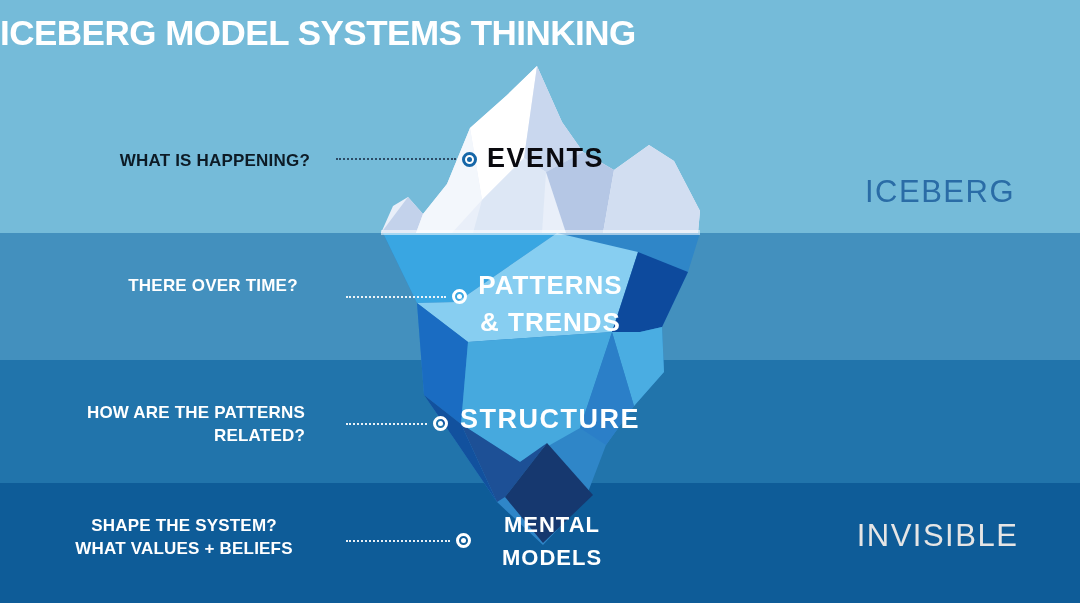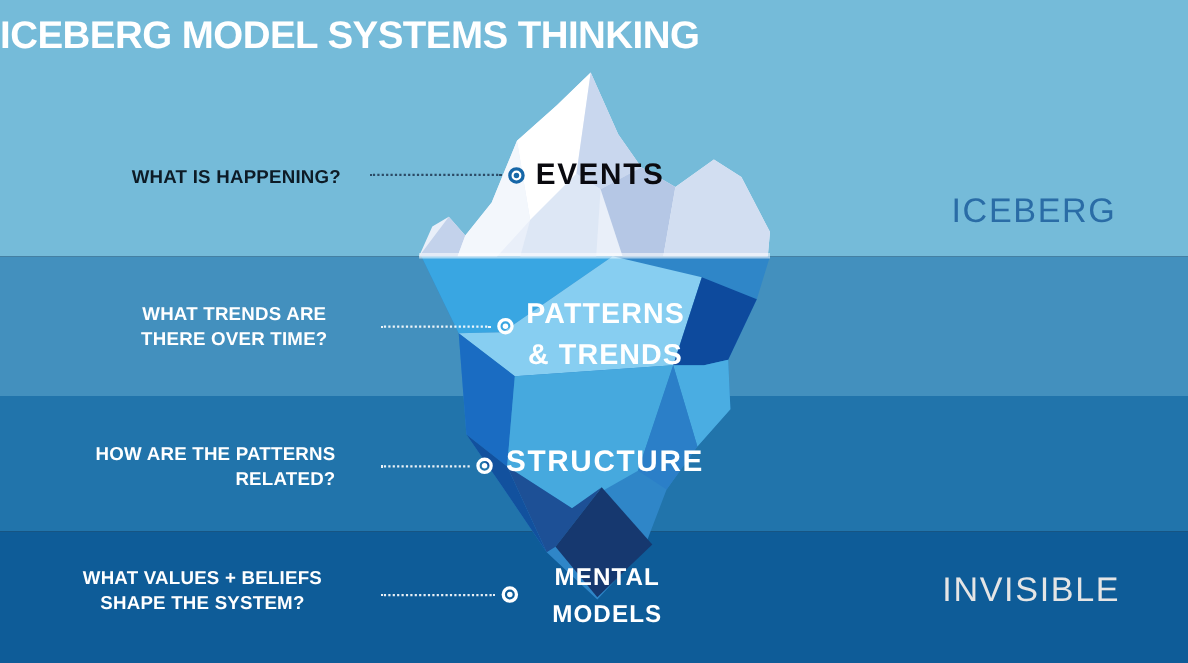--- a/index.html
+++ b/index.html
@@ -103,21 +103,20 @@
   </div>
   <div class="connector connector-dark c1"></div>
   <span class="marker marker-dark m1">
       <span class="dot"></span>
     </span>
   <div class="lbl lbl1">
     <div>EVENTS</div>
   </div>
 
   <div class="q q-light q2">
-    <div>WHAT TRENDS ARE</div>
     <div>THERE OVER TIME?</div>
   </div>
   <div class="connector c2"></div>
   <span class="marker m2">
       <span class="dot"></span>
     </span>
   <div class="lbl lbl2">
     <div>PATTERNS</div>
     <div>&amp; TRENDS</div>
   </div>
@@ -128,22 +127,22 @@
   </div>
   <div class="connector c3"></div>
   <span class="marker m3">
       <span class="dot"></span>
     </span>
   <div class="lbl lbl3">
     <div>STRUCTURE</div>
   </div>
 
   <div class="q q-light q4">
+    <div>SHAPE THE SYSTEM?</div>
     <div>WHAT VALUES + BELIEFS</div>
-    <div>SHAPE THE SYSTEM?</div>
   </div>
   <div class="connector c4"></div>
   <span class="marker m4">
       <span class="dot"></span>
     </span>
   <div class="lbl lbl4">
     <div>MENTAL</div>
     <div>MODELS</div>
   </div>
 

